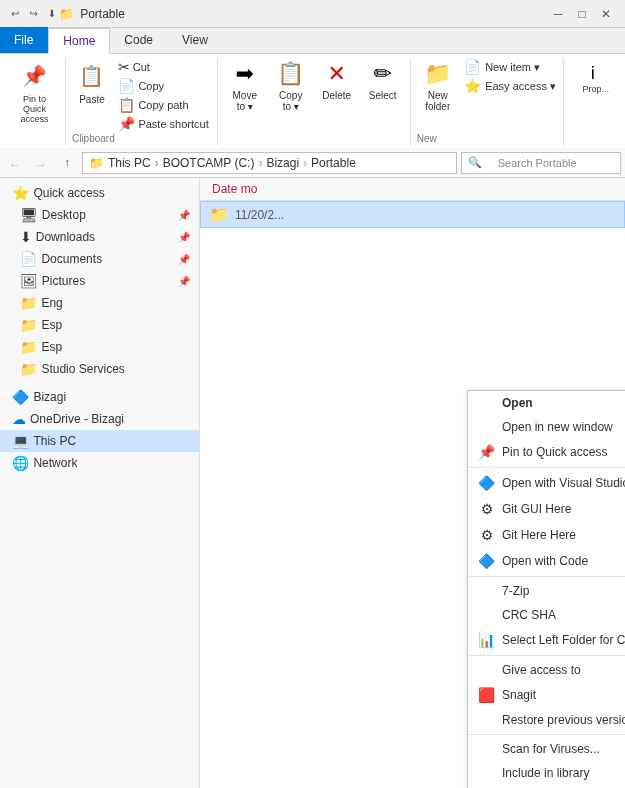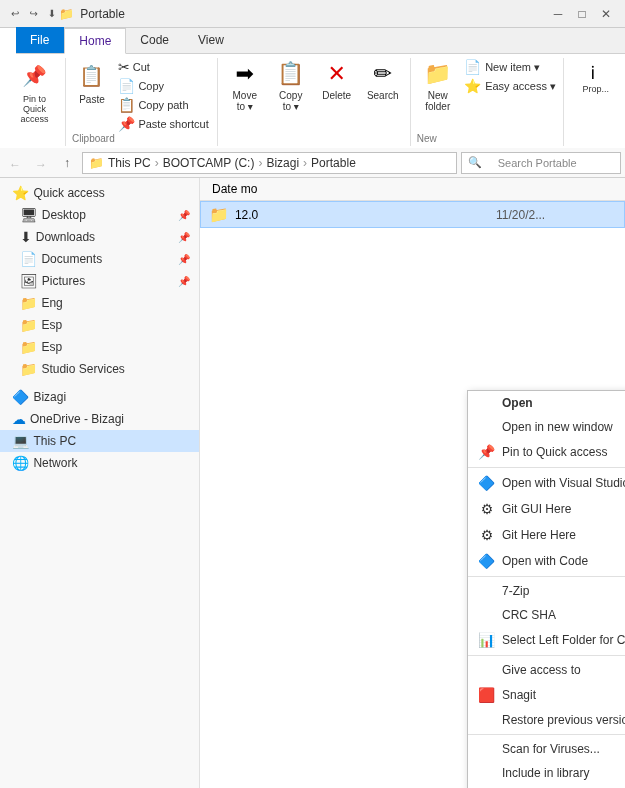--- a/index.html
+++ b/index.html
@@ -24,21 +24,20 @@
     }
     .title-bar .quick-btn {
       font-size: 10px; color: #555; padding: 1px 3px;
     }
     .ribbon-tabs {
       display: flex;
       background: #f0f0f0;
       border-bottom: 1px solid #d0d0d0;
       height: 26px;
       align-items: flex-end;
-      margin-left: 16px;
     }
     .ribbon-tab {
       padding: 4px 14px;
       font-size: 12px;
       color: #333;
       cursor: pointer;
       height: 26px;
       display: flex; align-items: center;
       border-right: 1px solid transparent;
     }
@@ -221,21 +220,21 @@
     .file-list-header {
       display: flex;
       align-items: center;
       border-bottom: 1px solid #e0e0e0;
       background: #f8f8f8;
       padding: 2px 8px;
       position: sticky;
       top: 0;
     }
     .col-name { flex: 1; font-size: 12px; color: #333; padding: 2px 4px; cursor: pointer; }
-    .col-date { width: 120px; font-size: 12px; color: #000000; padding: 2px 4px; }
+    .col-date { width: 120px; font-size: 12px; color: #be185d; padding: 2px 4px; }
     .file-row {
       display: flex;
       align-items: center;
       padding: 3px 8px;
       cursor: pointer;
       font-size: 12px;
     }
     .file-row.selected { background: #cce4ff; border: 1px solid #99caff; }
     .file-row .file-icon { font-size: 16px; margin-right: 6px; }
     .file-row .file-name { flex: 1; }
@@ -354,21 +353,21 @@
       <div class="ribbon-btn-medium">
         <div class="icon" style="font-size:22px;">📋</div>
         <div class="label">Copy<br>to ▾</div>
       </div>
       <div class="ribbon-btn-medium">
         <div class="icon" style="font-size:22px; color:#d00;">✕</div>
         <div class="label">Delete</div>
       </div>
       <div class="ribbon-btn-medium">
         <div class="icon" style="font-size:22px;">✏</div>
-        <div class="label">Search</div>
+        <div class="label">Select</div>
       </div>
     </div>
   </div>
 
   <div class="ribbon-group">
     <div class="ribbon-group-items">
       <div class="ribbon-btn-medium">
         <div class="icon" style="font-size:22px;">📁</div>
         <div class="label">New<br>folder</div>
       </div>
@@ -478,21 +477,20 @@
       <span>Network</span>
     </div>
   </div>
 
   <div class="file-list" style="position:relative;">
     <div class="file-list-header">
       <div class="col-date">Date mo</div>
     </div>
     <div class="file-row selected">
       <span class="file-icon">📁</span>
-      <span class="file-name">12.0</span>
       <span class="file-date">11/20/2...</span>
     </div>
 
     <div class="context-menu">
       <div class="ctx-item bold">
         <span class="ctx-icon"></span>
         <span>Open</span>
       </div>
       <div class="ctx-item">
         <span class="ctx-icon"></span>

